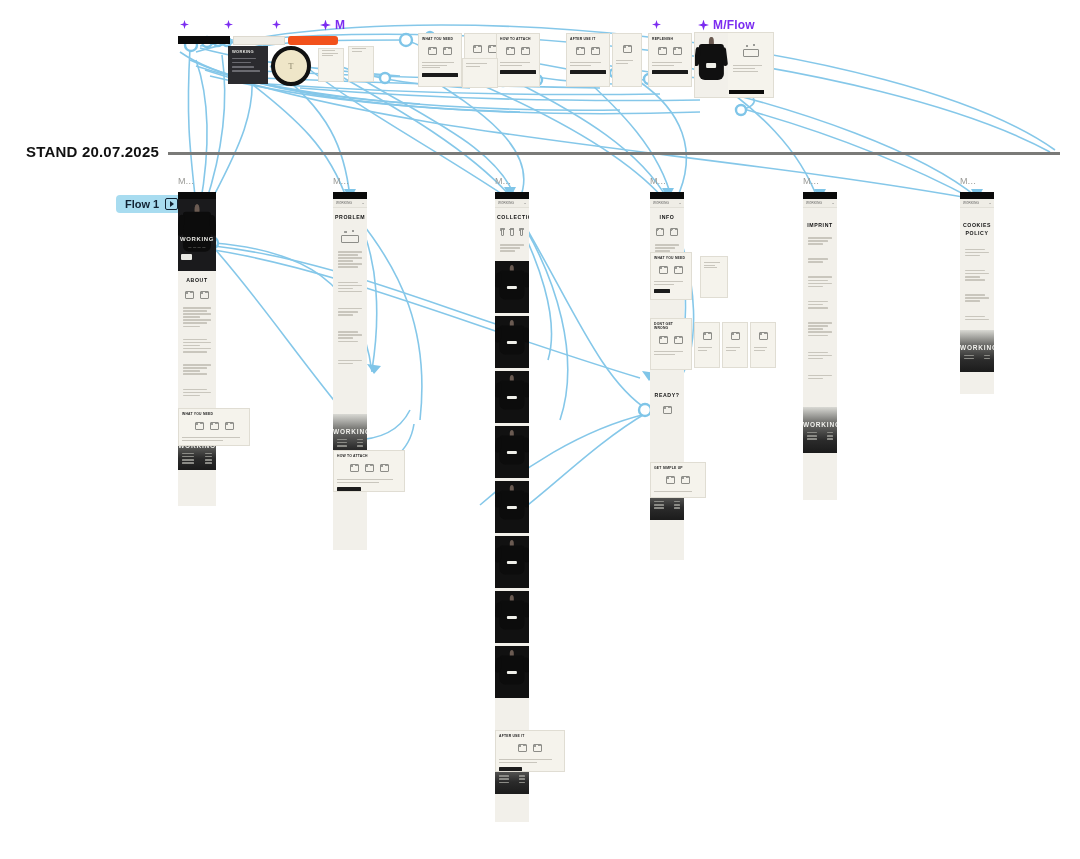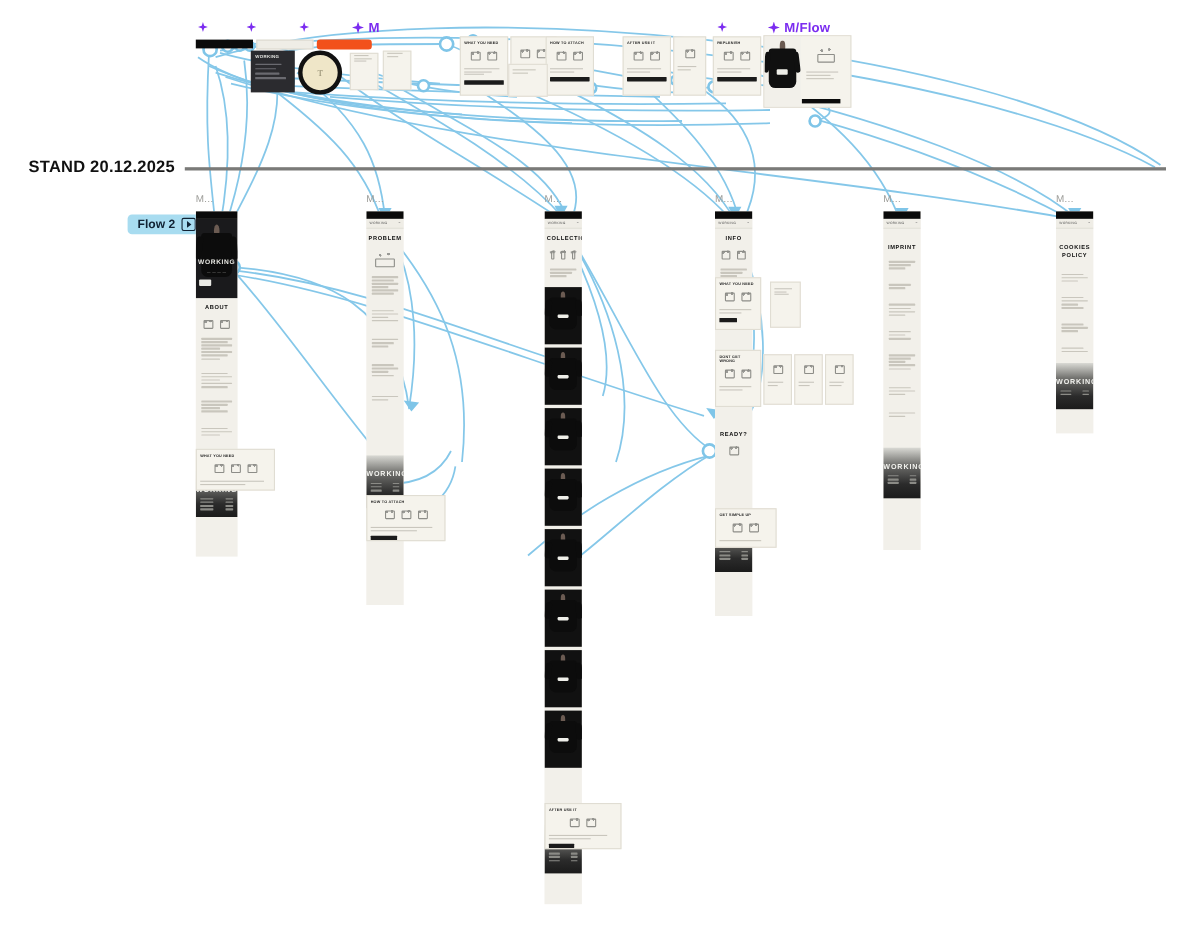--- a/index.html
+++ b/index.html
@@ -442,25 +442,25 @@
     <div class="mini-black" style="left:44%;bottom:3px;width:44%;height:4px;"></div>
   </div>
 
   <div class="card" style="left:462px;top:58px;width:36px;height:30px;">
     <div class="cl" style="padding-top:4px">
         <i style="width:76%"></i>
         <i style="width:50%"></i>
       </div>
   </div>
 
-  <div id="stand-label">STAND 20.12.2025</div>
+  <div id="stand-label">STAND 20.07.2025</div>
   <div id="stand-rule"></div>
 
   <div id="flow-badge">
-    <span>Flow 2</span>
+    <span>Flow 1</span>
     <span class="ficon">
         <b></b>
       </span>
   </div>
 
   <div class="frame-name" style="left:178px;top:176px;">M…</div>
   <div class="screen" style="left:178px;top:192px;width:38px;height:314px;">
     <div class="navbar"></div>
     <div class="hero-photo photo" style="height:72px;">
       <div class="head"></div>

